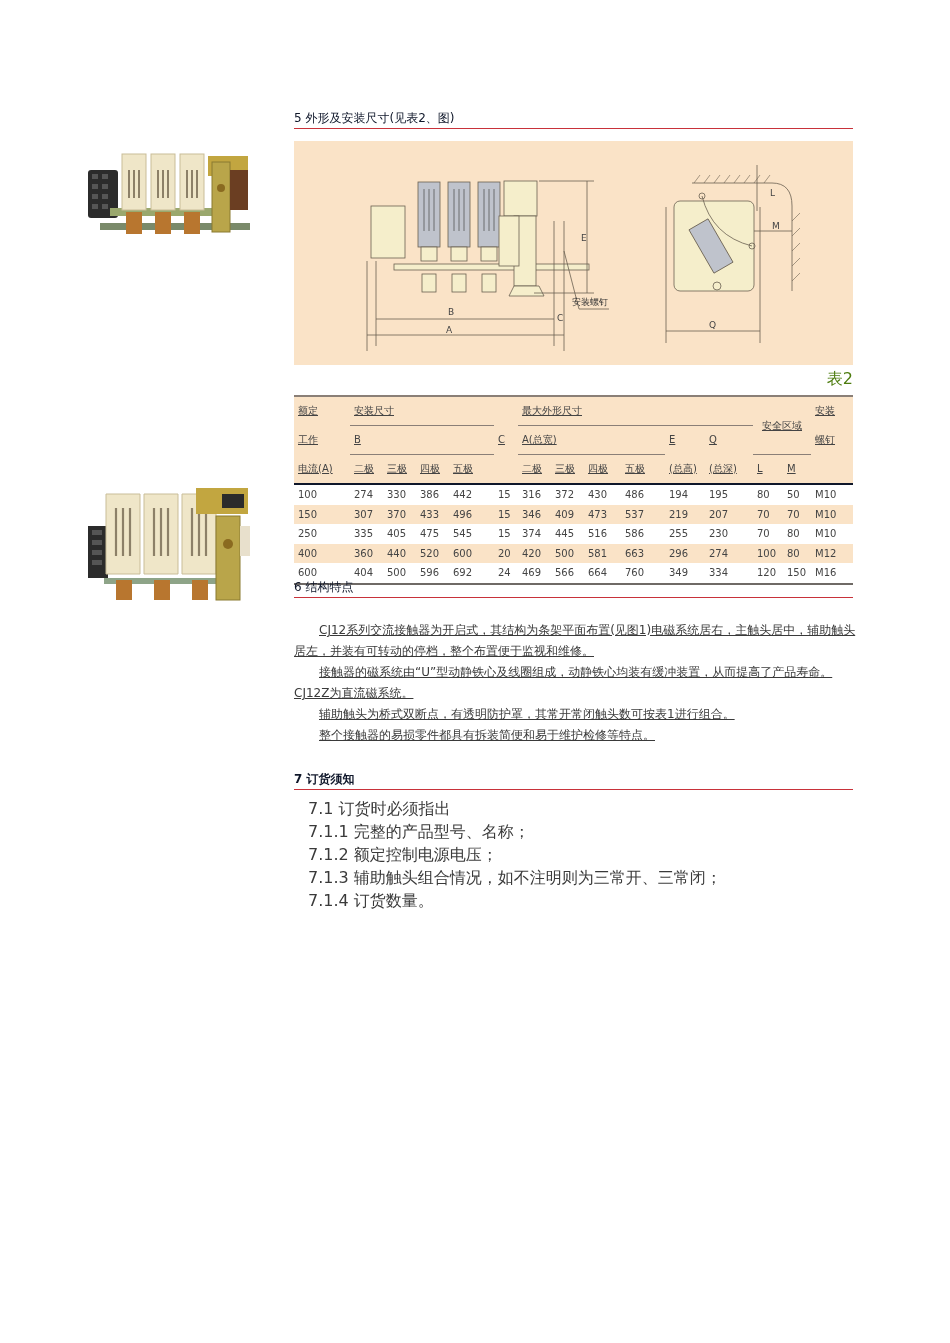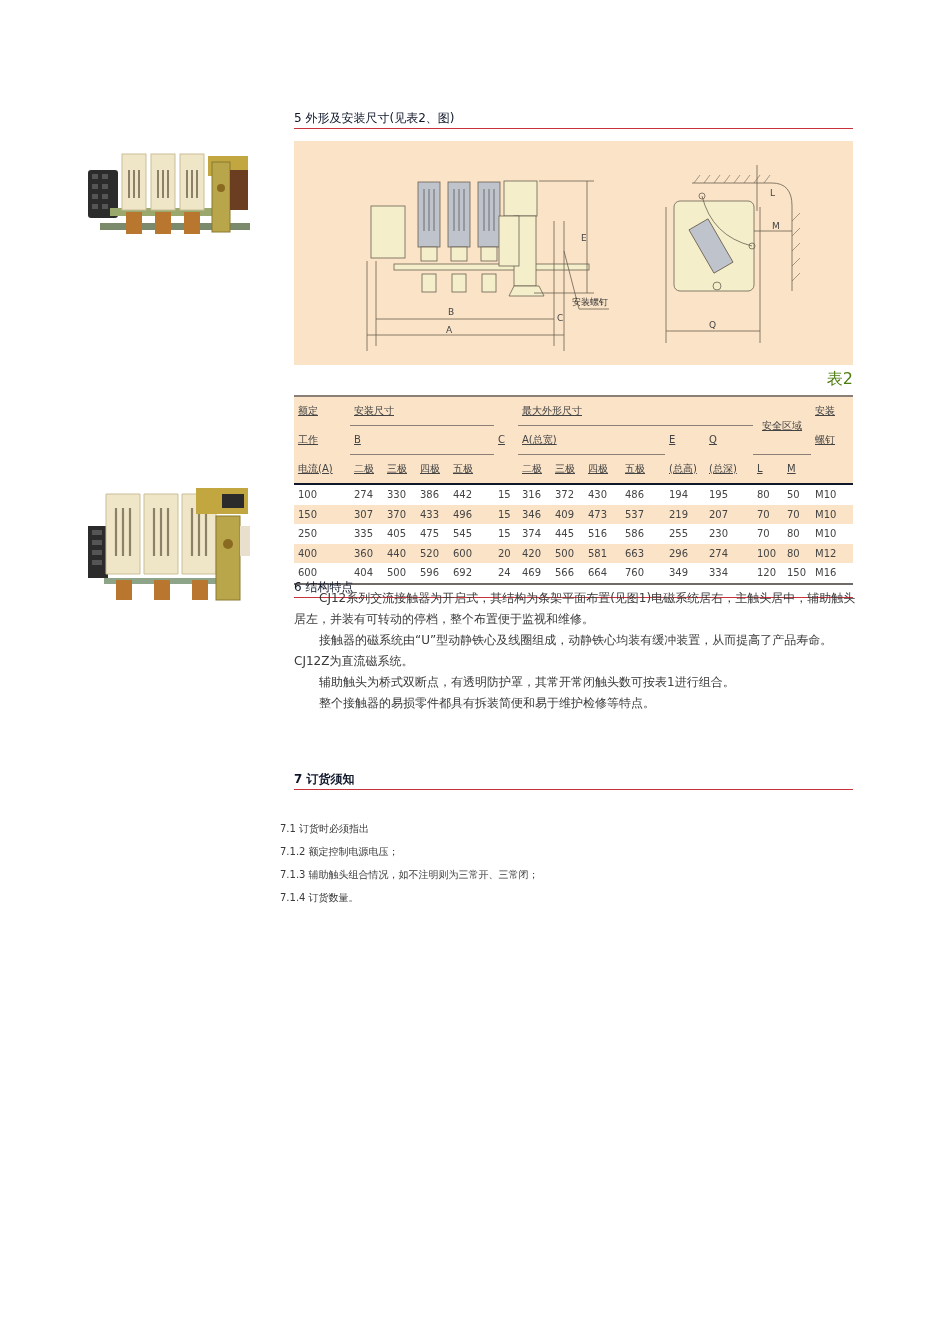--- a/index.html
+++ b/index.html
@@ -12,21 +12,21 @@
   table.spec{position:absolute;left:294px;top:395px;width:559px;border-collapse:collapse;font-size:10px;color:#444;}
   table.spec thead tr.h1 th{border-top:2px solid #8a7f77;}
   table.spec thead th{background:#fae3c7;font-weight:normal;text-align:left;padding:6px 4px;height:16px;line-height:16px;text-decoration:underline;}
   table.spec thead .ul{border-bottom:1px solid #8a7f77;}
   table.spec thead tr.h3 th{border-bottom:2px solid #0f172a;}
   table.spec tbody td{padding:0 4px;height:19.5px;line-height:19.5px;}
   table.spec tbody tr.alt td{background:#fae3c7;}
   table.spec tbody tr:last-child td{border-bottom:2px solid #6f6a66;}
   .para{position:absolute;left:294px;width:562px;font-size:12px;line-height:21px;color:#3a3a3a;}
   .para p{margin:0;text-indent:25px;}
-  .list{position:absolute;left:280px;width:560px;font-size:10px;line-height:23px;color:#3a3a3a;margin-top:20px;}
+  .list{position:absolute;left:308px;width:560px;font-size:16px;line-height:23px;color:#3a3a3a;}
   .list div{margin:0;}
   svg text{font-family:"DejaVu Sans","Liberation Sans",sans-serif;}
 </style>
 </head>
 <body>
 
 <div class="sec-title" style="top:111px;">5 外形及安装尺寸(见表2、图)</div>
 
 <div class="photo" style="left:80px;top:148px;width:176px;height:100px;">
   <svg width="176" height="100" viewBox="0 0 176 100">
@@ -339,26 +339,27 @@
       </g>
     <rect x="112" y="2" width="52" height="26" fill="#c2a640"></rect>
     <rect x="138" y="8" width="22" height="14" fill="#2b2b2b"></rect>
     <rect x="132" y="30" width="24" height="84" fill="#b9a54a" stroke="#8a7a30"></rect>
     <circle cx="144" cy="58" r="5" fill="#8a6a20"></circle>
     <rect x="156" y="40" width="10" height="30" fill="#e8e0cc"></rect>
   </svg>
 </div>
 
 <div class="sec-title" style="top:580px;">6 结构特点</div>
-<div class="para" style="top:588px;">
+<div class="para" style="top:620px;text-decoration:underline;">
   <p>CJ12系列交流接触器为开启式，其结构为条架平面布置(见图1)电磁系统居右，主触头居中，辅助触头居左，并装有可转动的停档，整个布置便于监视和维修。</p>
   <p>接触器的磁系统由“U”型动静铁心及线圈组成，动静铁心均装有缓冲装置，从而提高了产品寿命。CJ12Z为直流磁系统。</p>
   <p>辅助触头为桥式双断点，有透明防护罩，其常开常闭触头数可按表1进行组合。</p>
   <p>整个接触器的易损零件都具有拆装简便和易于维护检修等特点。</p>
 </div>
 
 <div class="sec-title" style="top:772px;font-weight:bold;">7 订货须知</div>
 <div class="list" style="top:797px;">
   <div>7.1 订货时必须指出</div>
+  <div>7.1.1 完整的产品型号、名称；</div>
   <div>7.1.2 额定控制电源电压；</div>
   <div>7.1.3 辅助触头组合情况，如不注明则为三常开、三常闭；</div>
   <div>7.1.4 订货数量。</div>
 </div>
 
 </body></html>

